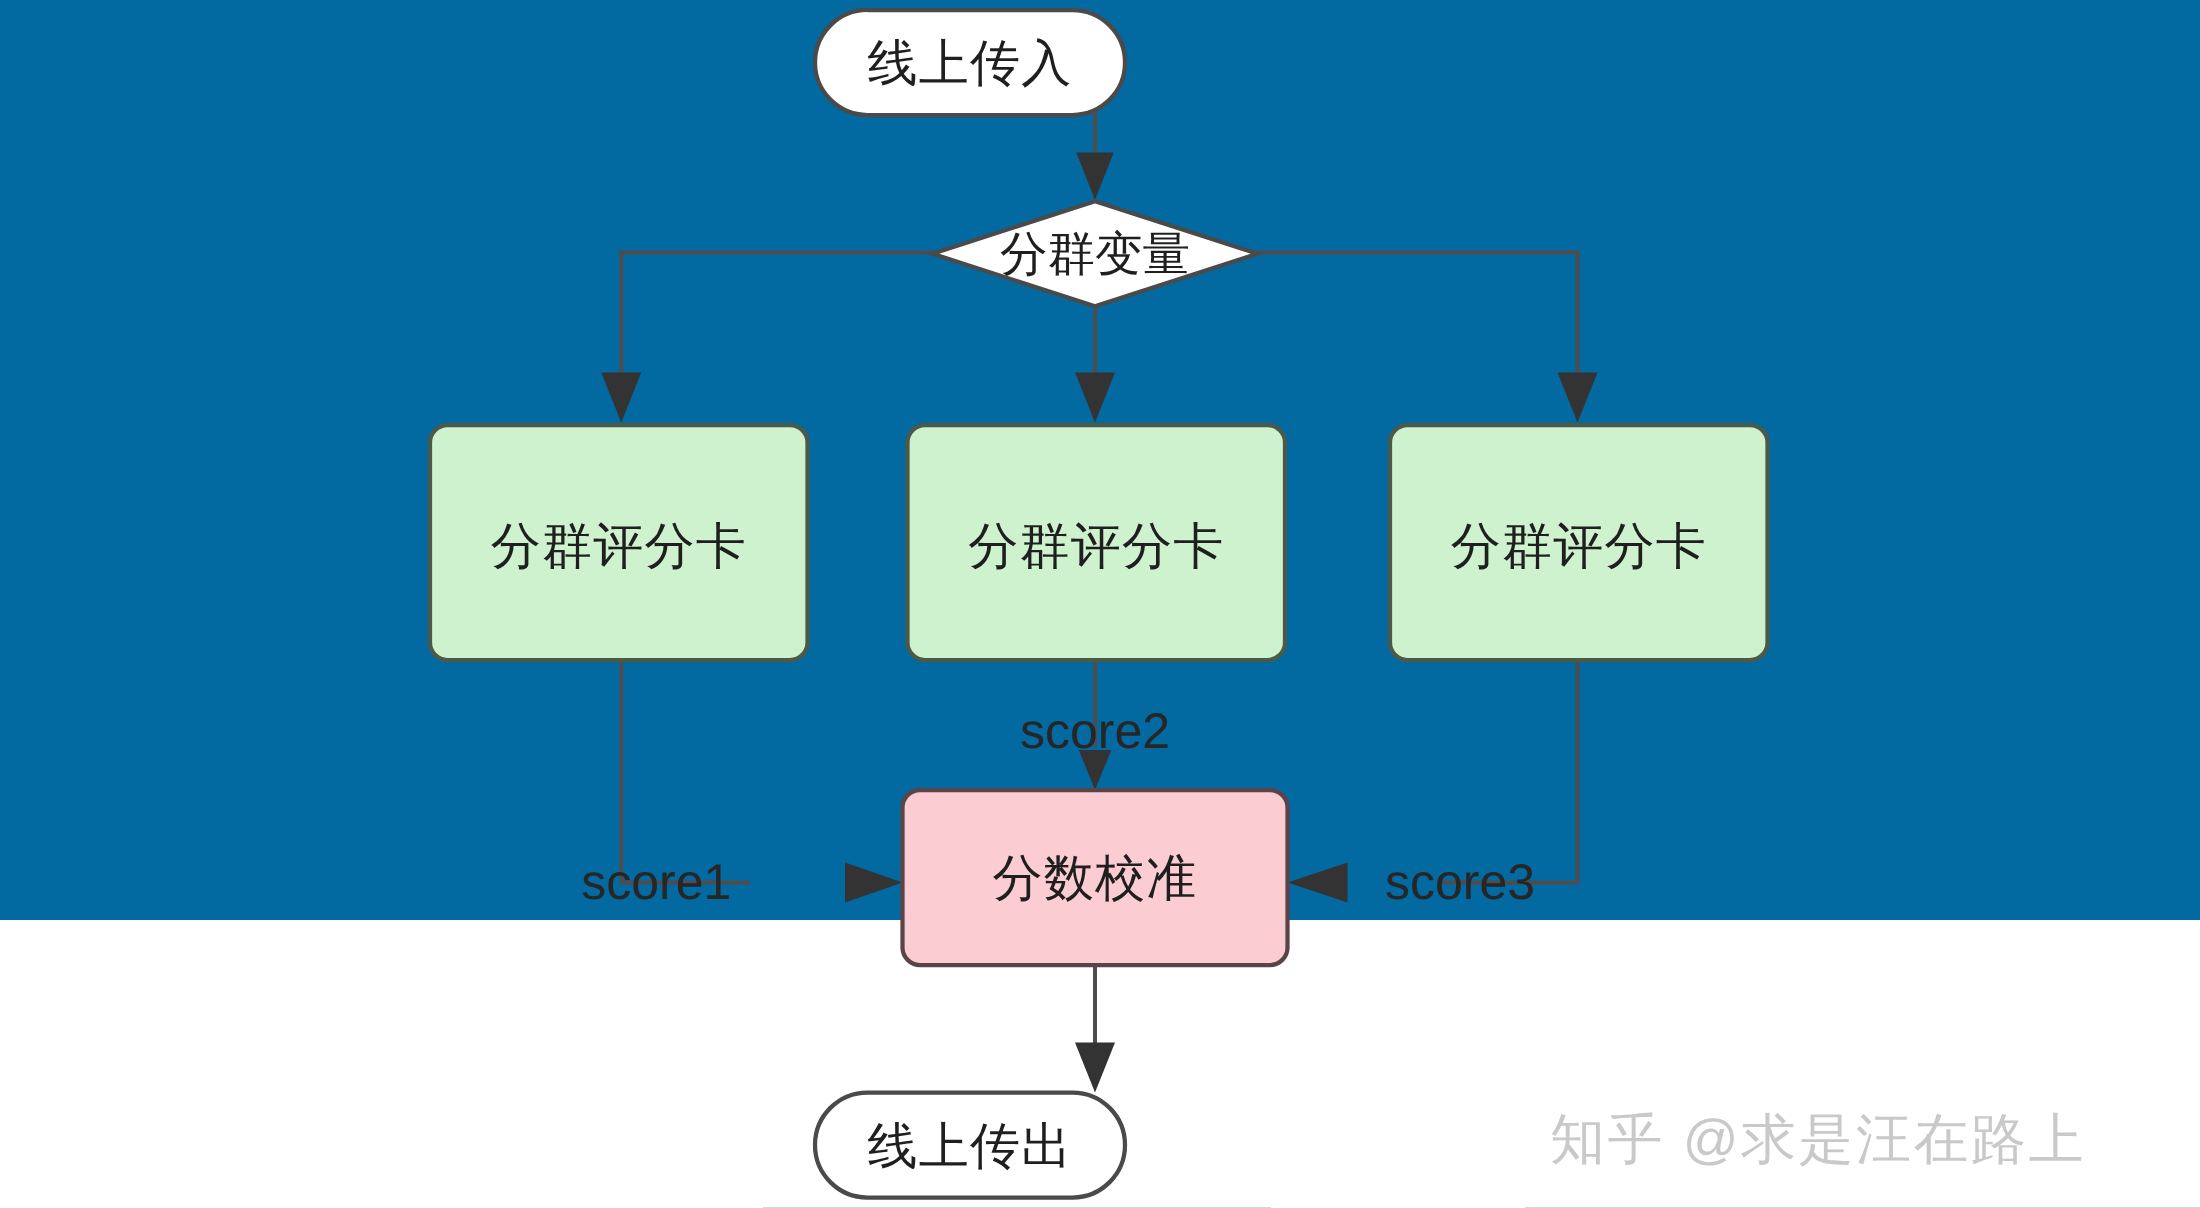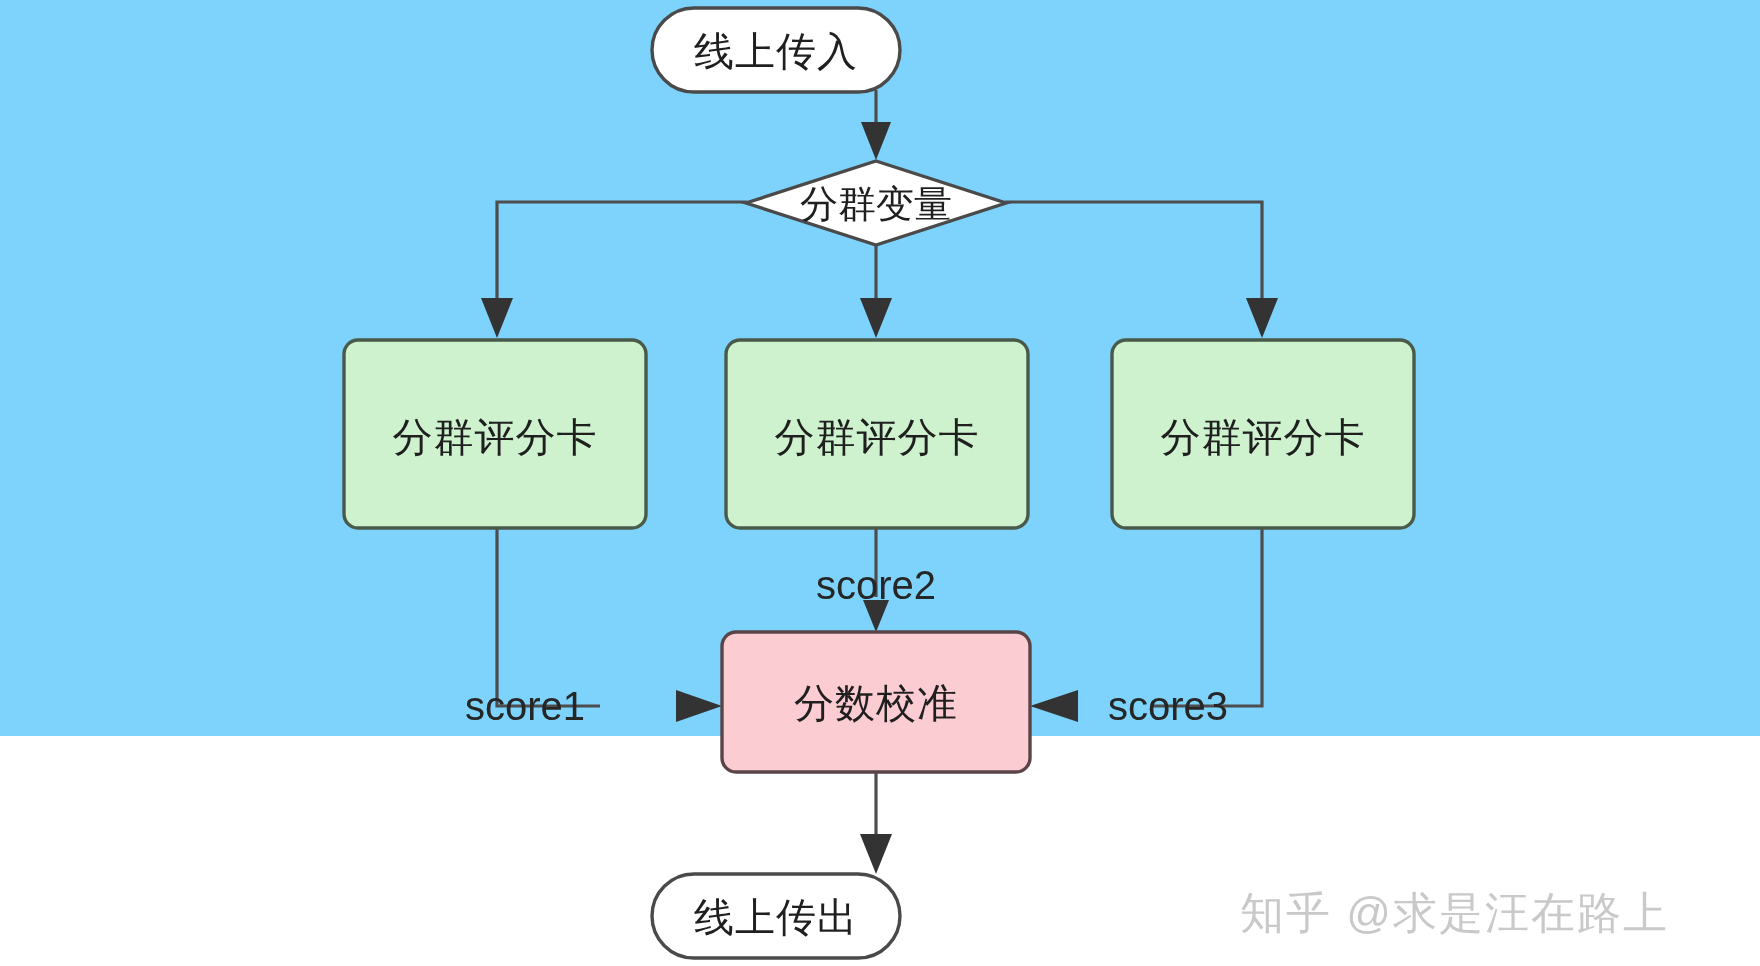--- a/index.html
+++ b/index.html
@@ -11,21 +11,21 @@
     font-family: "Liberation Sans", "DejaVu Sans", sans-serif;
     width: 1760px;
     height: 966px;
     overflow: hidden;
     position: relative;
   }
   #diagram-root {
     position: relative;
     width: 1760px;
     height: 736px;
-    background: #7dd3fc;
+    background: #0369a1;
   }
   svg#flow-svg {
     position: absolute;
     left: 0;
     top: 0;
     width: 1760px;
     height: 966px;
     display: block;
   }
   .node-label {

